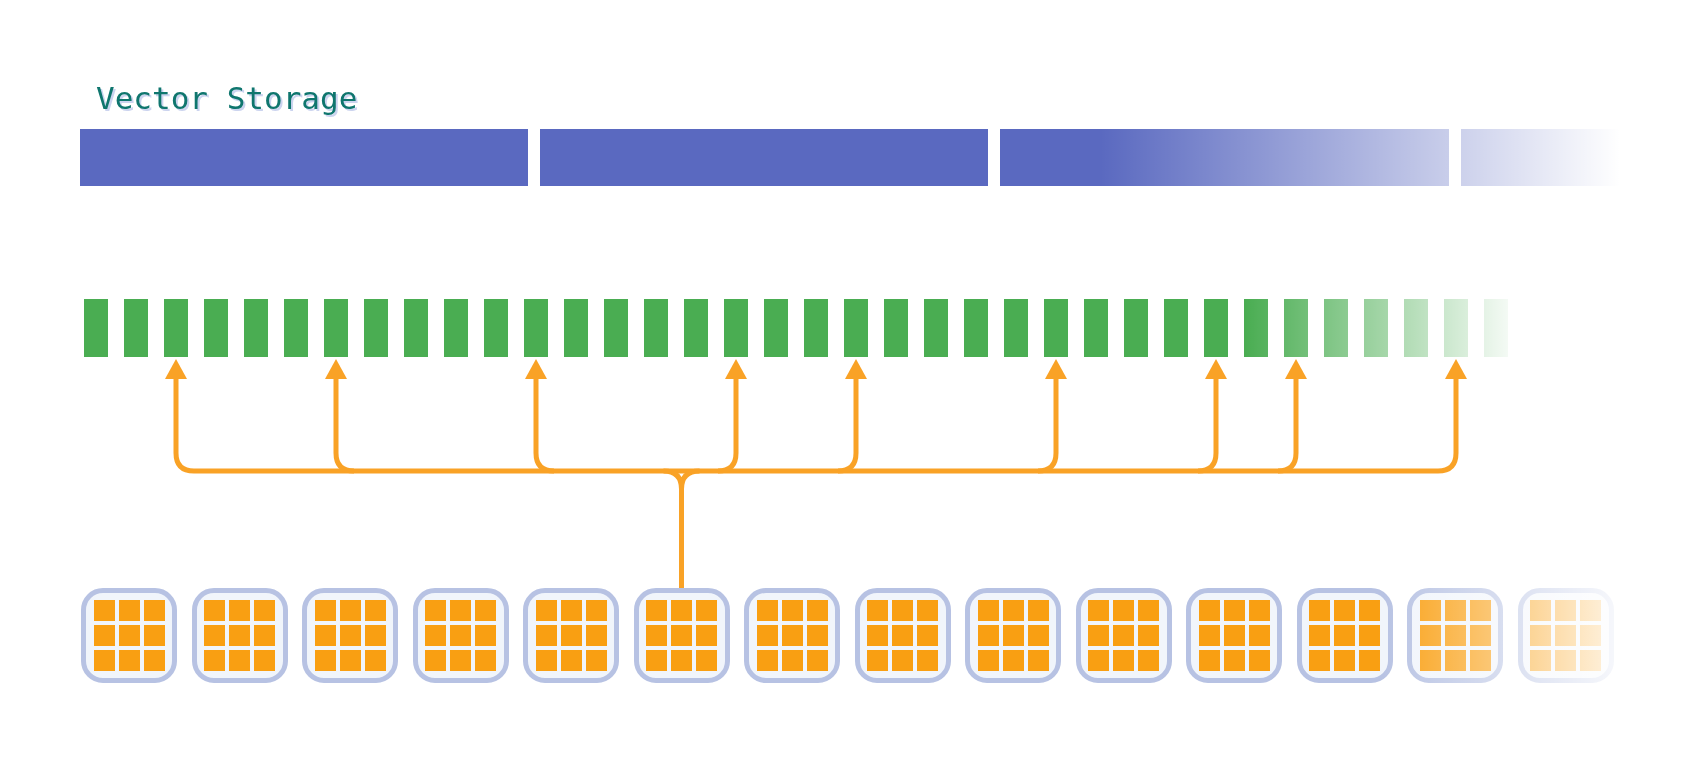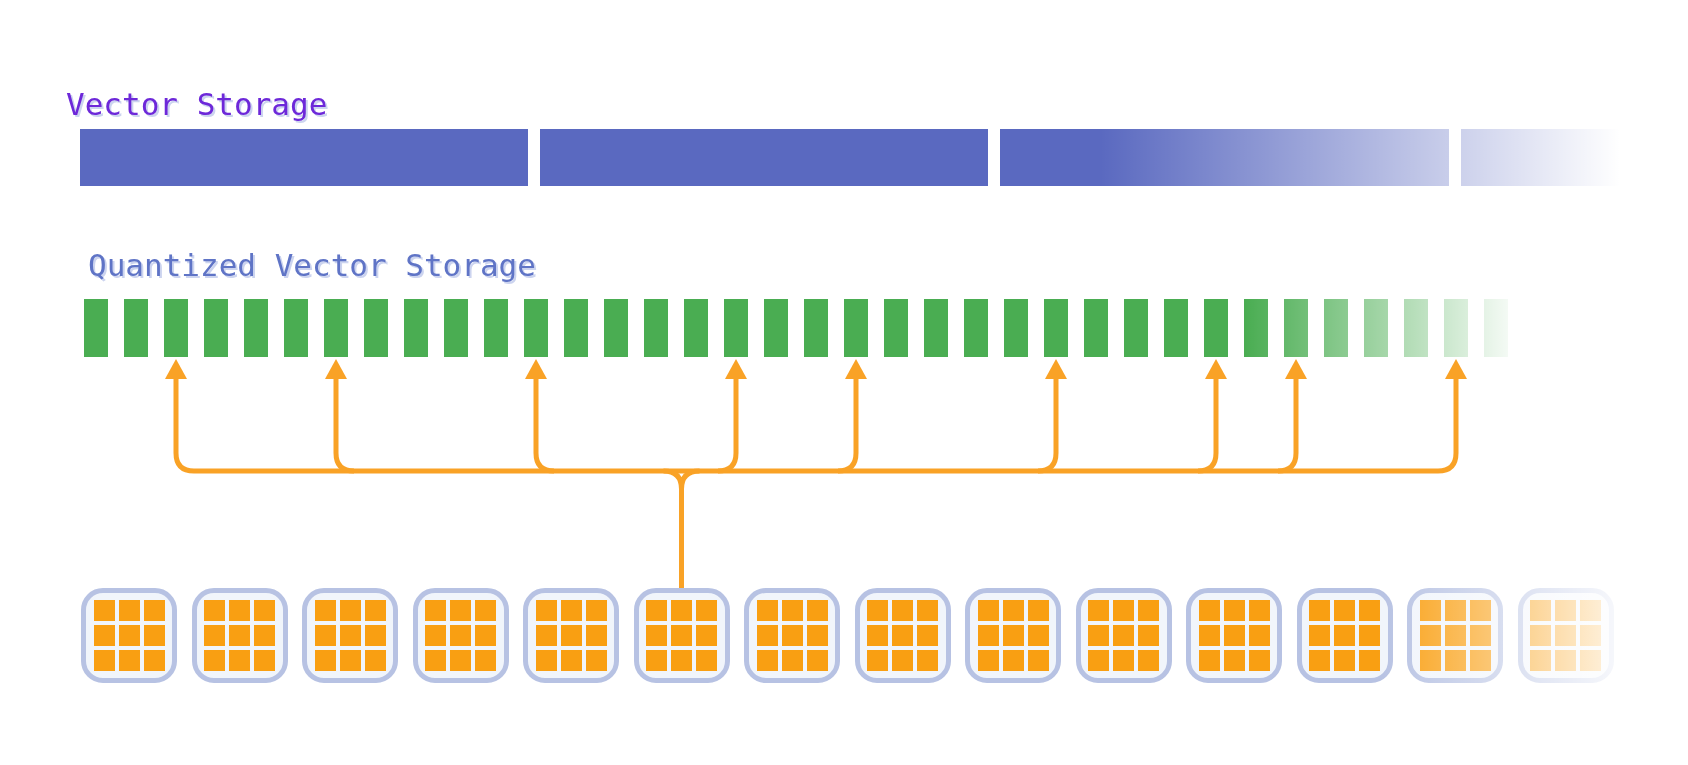--- a/index.html
+++ b/index.html
@@ -35,32 +35,31 @@
   }
   .node-grid { display: grid; grid-gap: 4px; }
   .grid-cell { width: 21px; height: 21px; }
   svg.connector { position: absolute; left: 0; top: 0; pointer-events: none; }
 </style>
 </head>
 <body>
 
 <div class="canvas">
 
-  <div class="section-label" id="label-vector" style="left: 66px; top: 80px; color: #6d28d9; text-shadow: rgb(204, 212, 239) 2px 2px 0px; margin-top: 6px;">Vector Storage</div>
+  <div class="section-label" id="label-vector" style="left: 96px; top: 80px; color: #0f766e; text-shadow: rgb(204, 212, 239) 2px 2px 0px;">Vector Storage</div>
 
   <div class="row" id="row-vector" style="top: 129px; height: 57px;">
       <div class="seg" style="left: 80px; width: 448px; background: rgb(90, 105, 192);"></div>
       <div class="seg" style="left: 540px; width: 448px; background: rgb(90, 105, 192);"></div>
       <div class="seg" style="left: 1000px; width: 449px; background: rgb(90, 105, 192);"></div>
       <div class="seg" style="left: 1461px; width: 227px; background: rgb(90, 105, 192);"></div>
     </div>
 
   <div class="fade-overlay" id="fade-vector" style="top: 125px; height: 65px; background: linear-gradient(90deg, rgba(255, 255, 255, 0) 1100px, rgb(255, 255, 255) 1620px);"></div>
 
-  <div class="section-label" id="label-quant" style="left: 88px; top: 247px; color: rgb(95, 116, 198); text-shadow: rgb(204, 212, 239) 2px 2px 0px;">Quantized Vector Storage</div>
 
   <div class="row" id="row-quant" style="top: 299px; height: 58px;">
       <div class="qbar" style="left: 84px; width: 24px; background: rgb(74, 173, 82);"></div>
       <div class="qbar" style="left: 124px; width: 24px; background: rgb(74, 173, 82);"></div>
       <div class="qbar" style="left: 164px; width: 24px; background: rgb(74, 173, 82);"></div>
       <div class="qbar" style="left: 204px; width: 24px; background: rgb(74, 173, 82);"></div>
       <div class="qbar" style="left: 244px; width: 24px; background: rgb(74, 173, 82);"></div>
       <div class="qbar" style="left: 284px; width: 24px; background: rgb(74, 173, 82);"></div>
       <div class="qbar" style="left: 324px; width: 24px; background: rgb(74, 173, 82);"></div>
       <div class="qbar" style="left: 364px; width: 24px; background: rgb(74, 173, 82);"></div>

